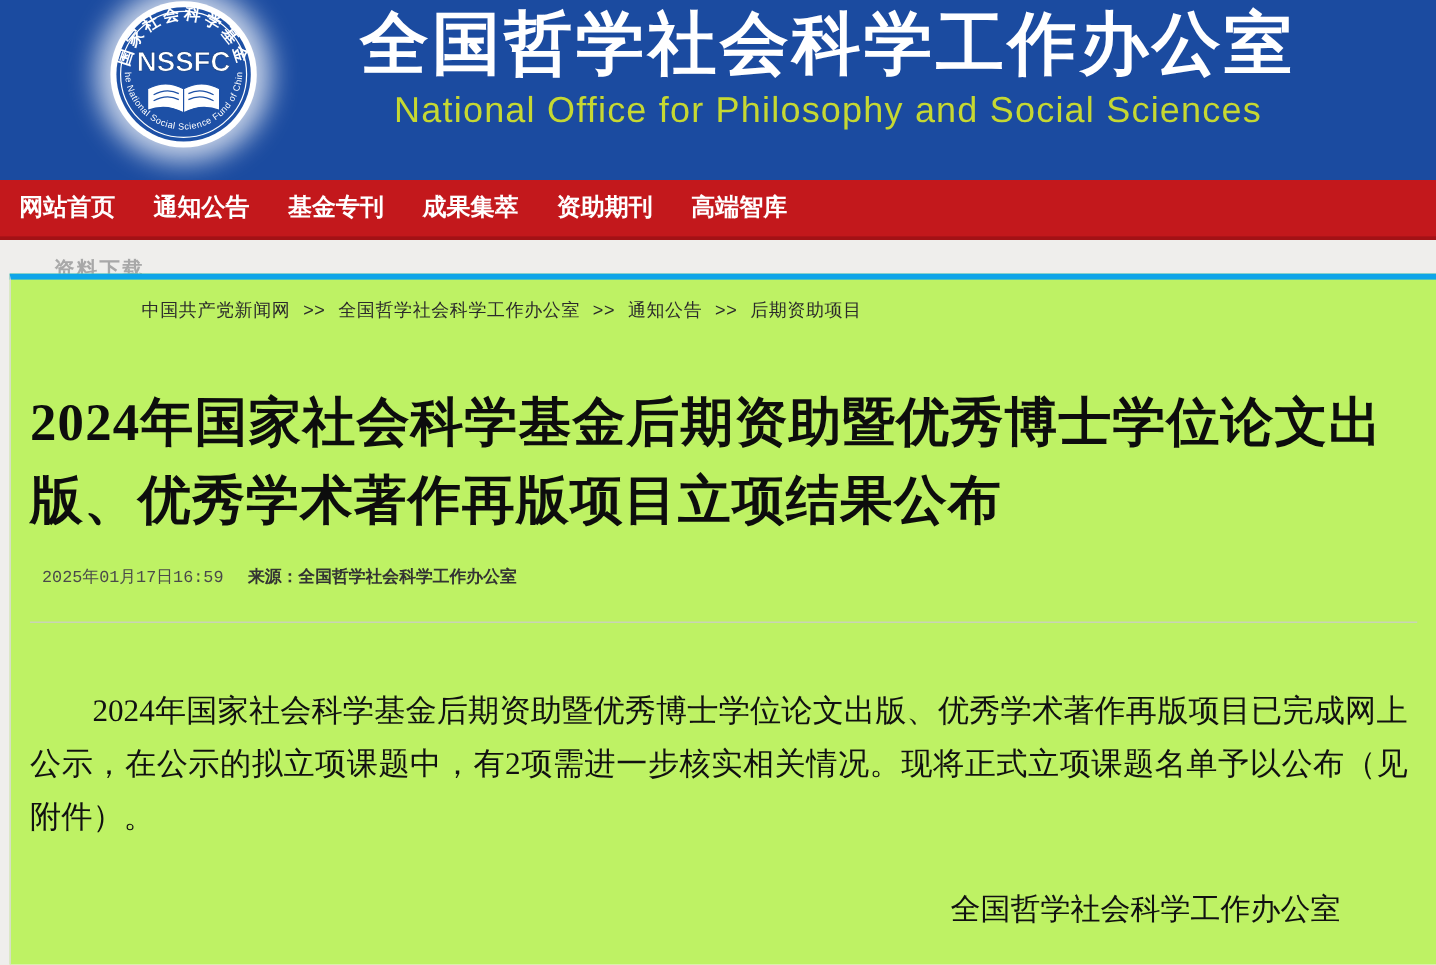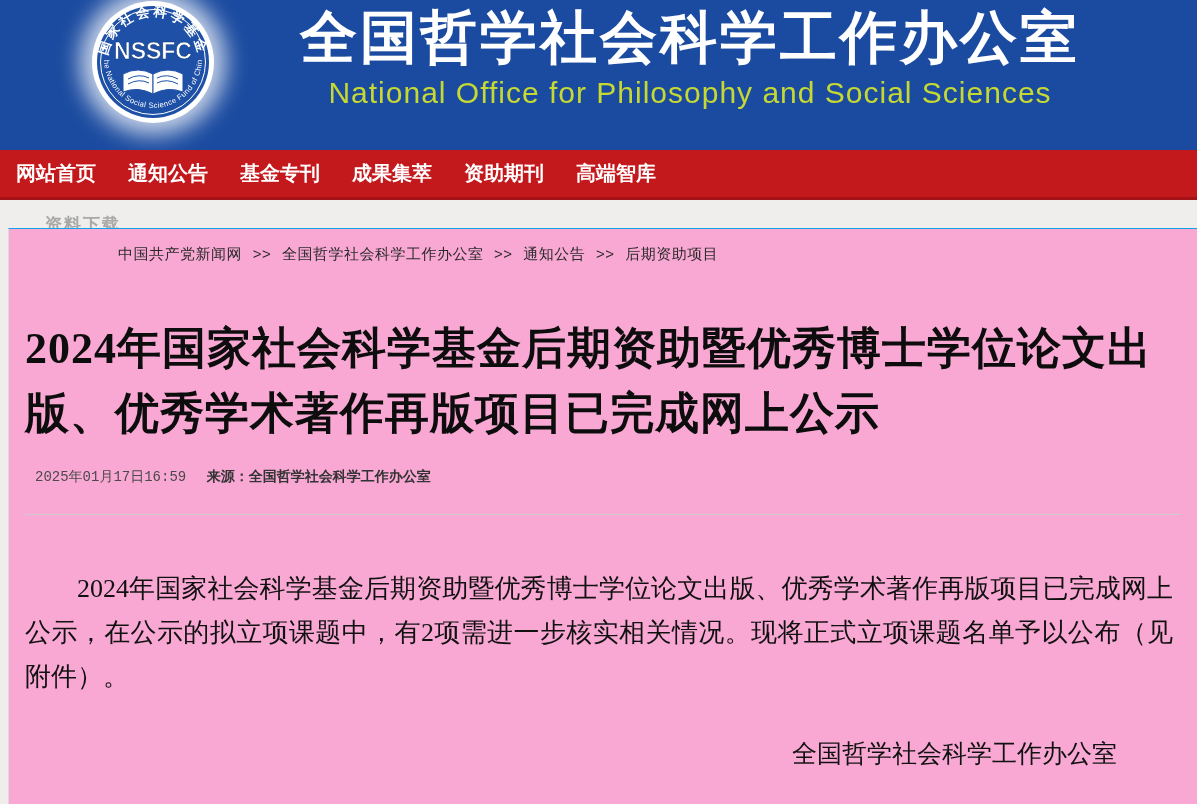--- a/index.html
+++ b/index.html
@@ -50,22 +50,22 @@
 
   
   .clipped-link {
     position:absolute; left:45px; top:213px; z-index:1;
     font-size:17px; font-weight:bold; color:#a8a8a8; letter-spacing:2px;
   }
 
   
   .panel {
     position:absolute; left:8px; top:228px; width:1189px; height:576px;
-    background:#f9a8d4; z-index:2;
-    border-top:1px solid #0ea5e9; border-left:1px solid #dcdcdc;
+    background:#bef264; z-index:2;
+    border-top:5px solid #0ea5e9; border-left:1px solid #dcdcdc;
     padding:0 16px;
   }
   .breadcrumb {
     margin:16px 0 0 93px;
     font-size:15px; color:#2b2b2b; letter-spacing:0.5px;
   }
   .breadcrumb .crumb { cursor:pointer; }
   .breadcrumb .crumb-sep { margin:0 6px; color:#2b2b2b; }
 
   .article-title {
@@ -150,21 +150,21 @@
     <div class="breadcrumb">
       <span class="crumb">中国共产党新闻网</span>
       <span class="crumb-sep">&gt;&gt;</span>
       <span class="crumb">全国哲学社会科学工作办公室</span>
       <span class="crumb-sep">&gt;&gt;</span>
       <span class="crumb">通知公告</span>
       <span class="crumb-sep">&gt;&gt;</span>
       <span class="crumb">后期资助项目</span>
     </div>
 
-    <h1 class="article-title">2024年国家社会科学基金后期资助暨优秀博士学位论文出版、优秀学术著作再版项目已完成网上公示</h1>
+    <h1 class="article-title">2024年国家社会科学基金后期资助暨优秀博士学位论文出版、优秀学术著作再版项目立项结果公布</h1>
 
     <div class="meta">
       <span class="meta-date">2025年01月17日16:59</span>
       <span class="meta-source"><span>来源：</span><span>全国哲学社会科学工作办公室</span></span>
     </div>
 
     <div class="divider"></div>
 
     <p class="body-text">2024年国家社会科学基金后期资助暨优秀博士学位论文出版、优秀学术著作再版项目已完成网上公示，在公示的拟立项课题中，有2项需进一步核实相关情况。现将正式立项课题名单予以公布（见附件）。</p>
 

